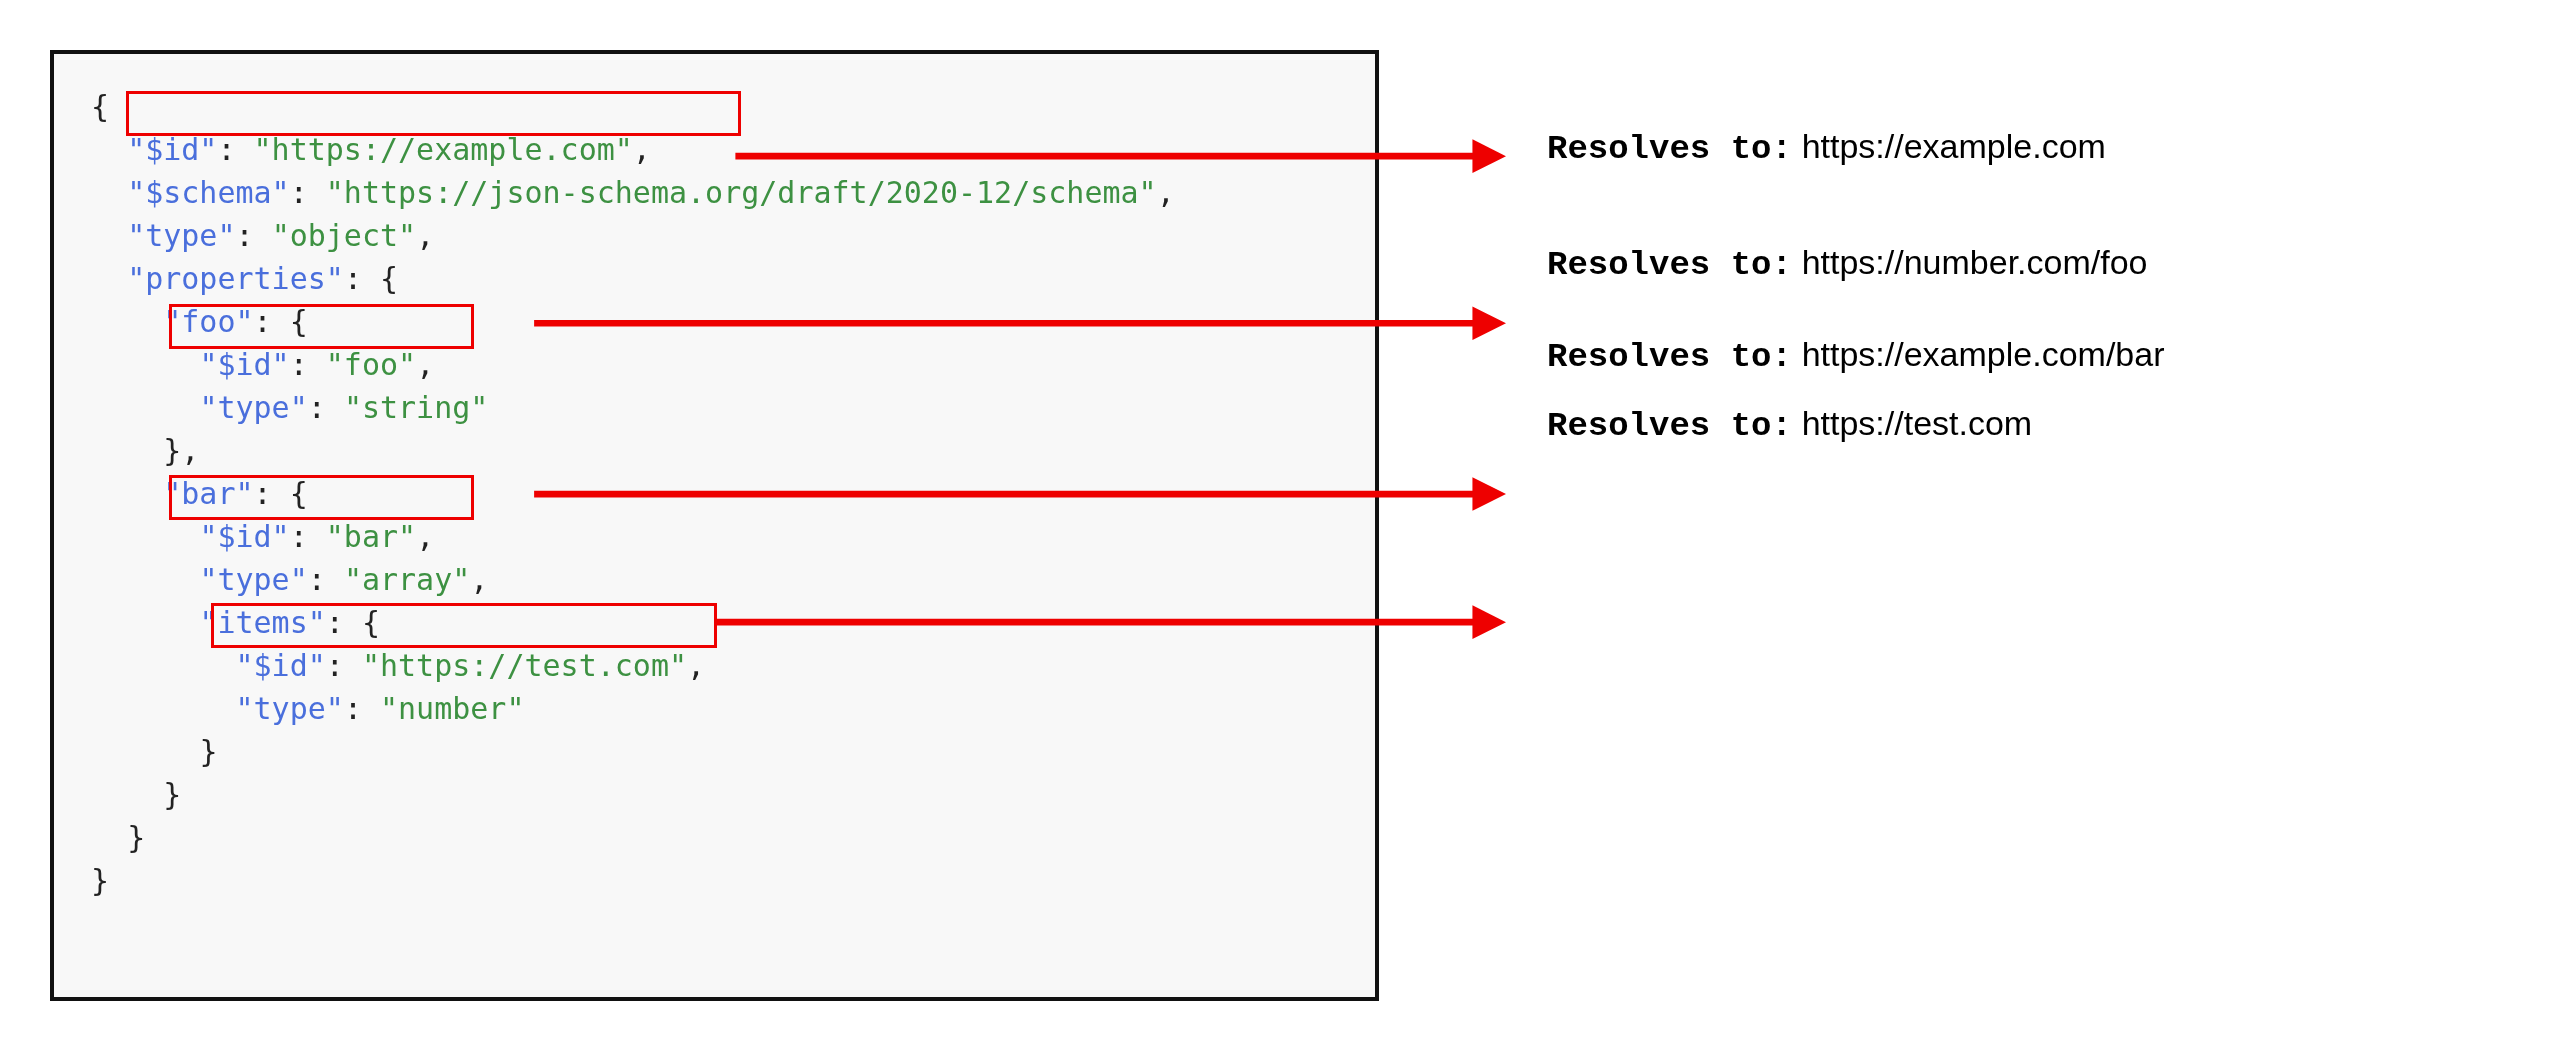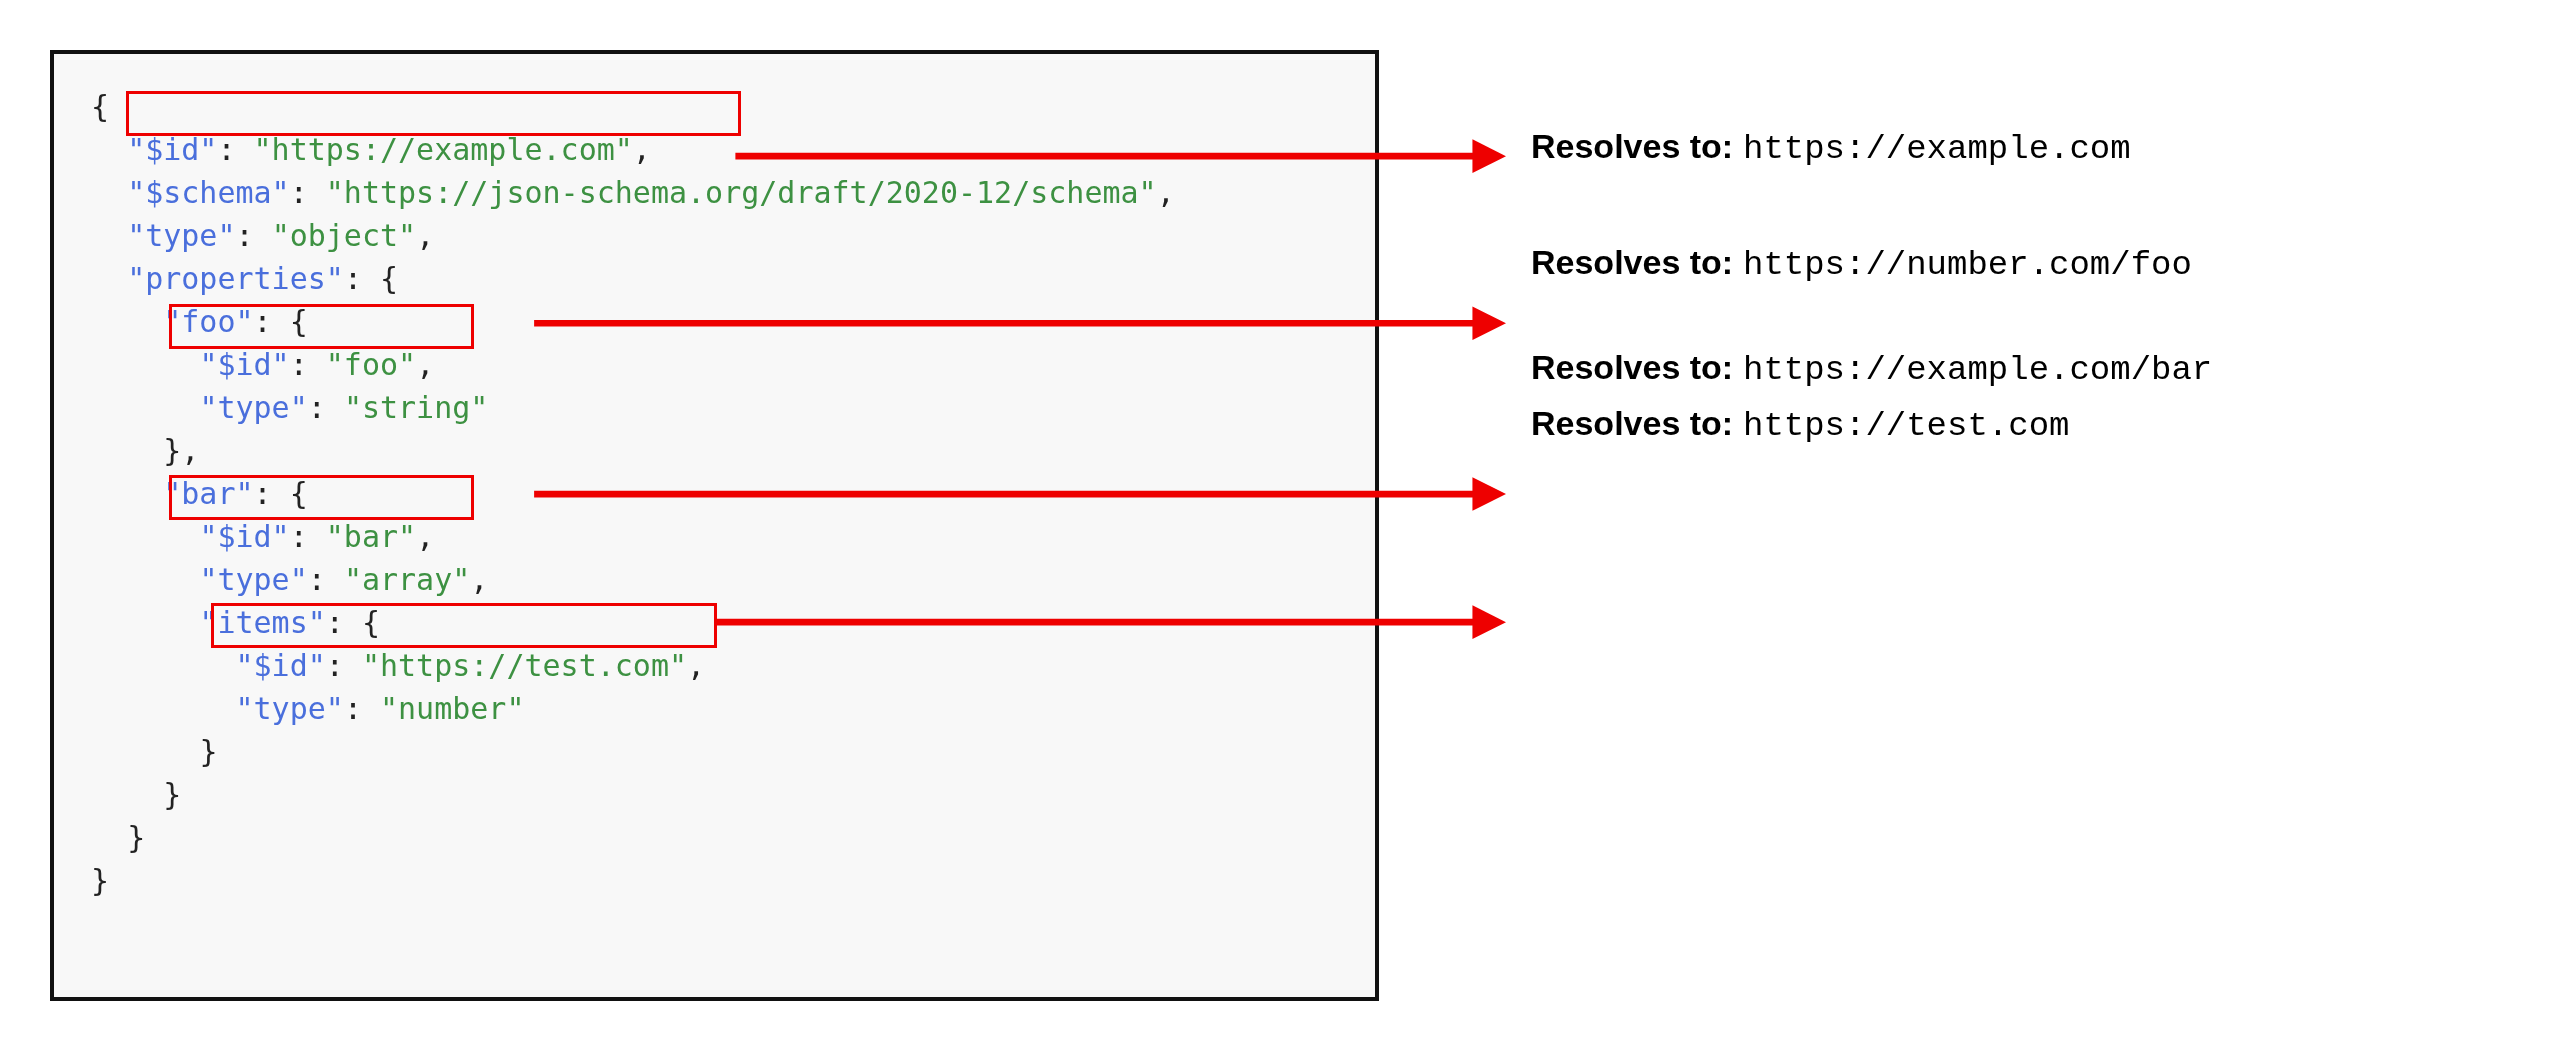--- a/index.html
+++ b/index.html
@@ -70,35 +70,36 @@
     height: 1043px;
     pointer-events: none;
   }
 
   .annotation {
     position: absolute;
     white-space: nowrap;
     line-height: 1;
   }
   .ann-label {
-    font-family: Liberation Sans, sans-serif;
+    font-family: Liberation Mono, monospace;
     font-weight: bold;
     font-size: 34px;
     color: #000000;
+    margin-left: 16px;
   }
   .ann-url {
-    font-family: Liberation Mono, monospace;
+    font-family: Liberation Sans, sans-serif;
     font-size: 34px;
     color: #000000;
     margin-left: 9.8px;
   }
 
   #ann-1 { left: 1531px; top: 129px; }
   #ann-2 { left: 1531px; top: 245px; }
-  #ann-3 { left: 1531px; top: 350px; }
+  #ann-3 { left: 1531px; top: 337px; }
   #ann-4 { left: 1531px; top: 406px; }
 </style>
 </head>
 <body>
 
 <div id="code-panel">
   <div id="code-block"><div class="code-line"><span></span><span class="tok-punct">{</span></div><div class="code-line"><span>  </span><span class="tok-key">"$id"</span><span class="tok-punct">: </span><span class="tok-str">"https://example.com"</span><span class="tok-punct">,</span></div><div class="code-line"><span>  </span><span class="tok-key">"$schema"</span><span class="tok-punct">: </span><span class="tok-str">"https://json-schema.org/draft/2020-12/schema"</span><span class="tok-punct">,</span></div><div class="code-line"><span>  </span><span class="tok-key">"type"</span><span class="tok-punct">: </span><span class="tok-str">"object"</span><span class="tok-punct">,</span></div><div class="code-line"><span>  </span><span class="tok-key">"properties"</span><span class="tok-punct">: {</span></div><div class="code-line"><span>    </span><span class="tok-key">"foo"</span><span class="tok-punct">: {</span></div><div class="code-line"><span>      </span><span class="tok-key">"$id"</span><span class="tok-punct">: </span><span class="tok-str">"foo"</span><span class="tok-punct">,</span></div><div class="code-line"><span>      </span><span class="tok-key">"type"</span><span class="tok-punct">: </span><span class="tok-str">"string"</span></div><div class="code-line"><span>    </span><span class="tok-punct">},</span></div><div class="code-line"><span>    </span><span class="tok-key">"bar"</span><span class="tok-punct">: {</span></div><div class="code-line"><span>      </span><span class="tok-key">"$id"</span><span class="tok-punct">: </span><span class="tok-str">"bar"</span><span class="tok-punct">,</span></div><div class="code-line"><span>      </span><span class="tok-key">"type"</span><span class="tok-punct">: </span><span class="tok-str">"array"</span><span class="tok-punct">,</span></div><div class="code-line"><span>      </span><span class="tok-key">"items"</span><span class="tok-punct">: {</span></div><div class="code-line"><span>        </span><span class="tok-key">"$id"</span><span class="tok-punct">: </span><span class="tok-str">"https://test.com"</span><span class="tok-punct">,</span></div><div class="code-line"><span>        </span><span class="tok-key">"type"</span><span class="tok-punct">: </span><span class="tok-str">"number"</span></div><div class="code-line"><span>      </span><span class="tok-punct">}</span></div><div class="code-line"><span>    </span><span class="tok-punct">}</span></div><div class="code-line"><span>  </span><span class="tok-punct">}</span></div><div class="code-line"><span></span><span class="tok-punct">}</span></div></div>
 
   <div class="hl" id="hl-root"></div>
   <div class="hl" id="hl-foo"></div>

